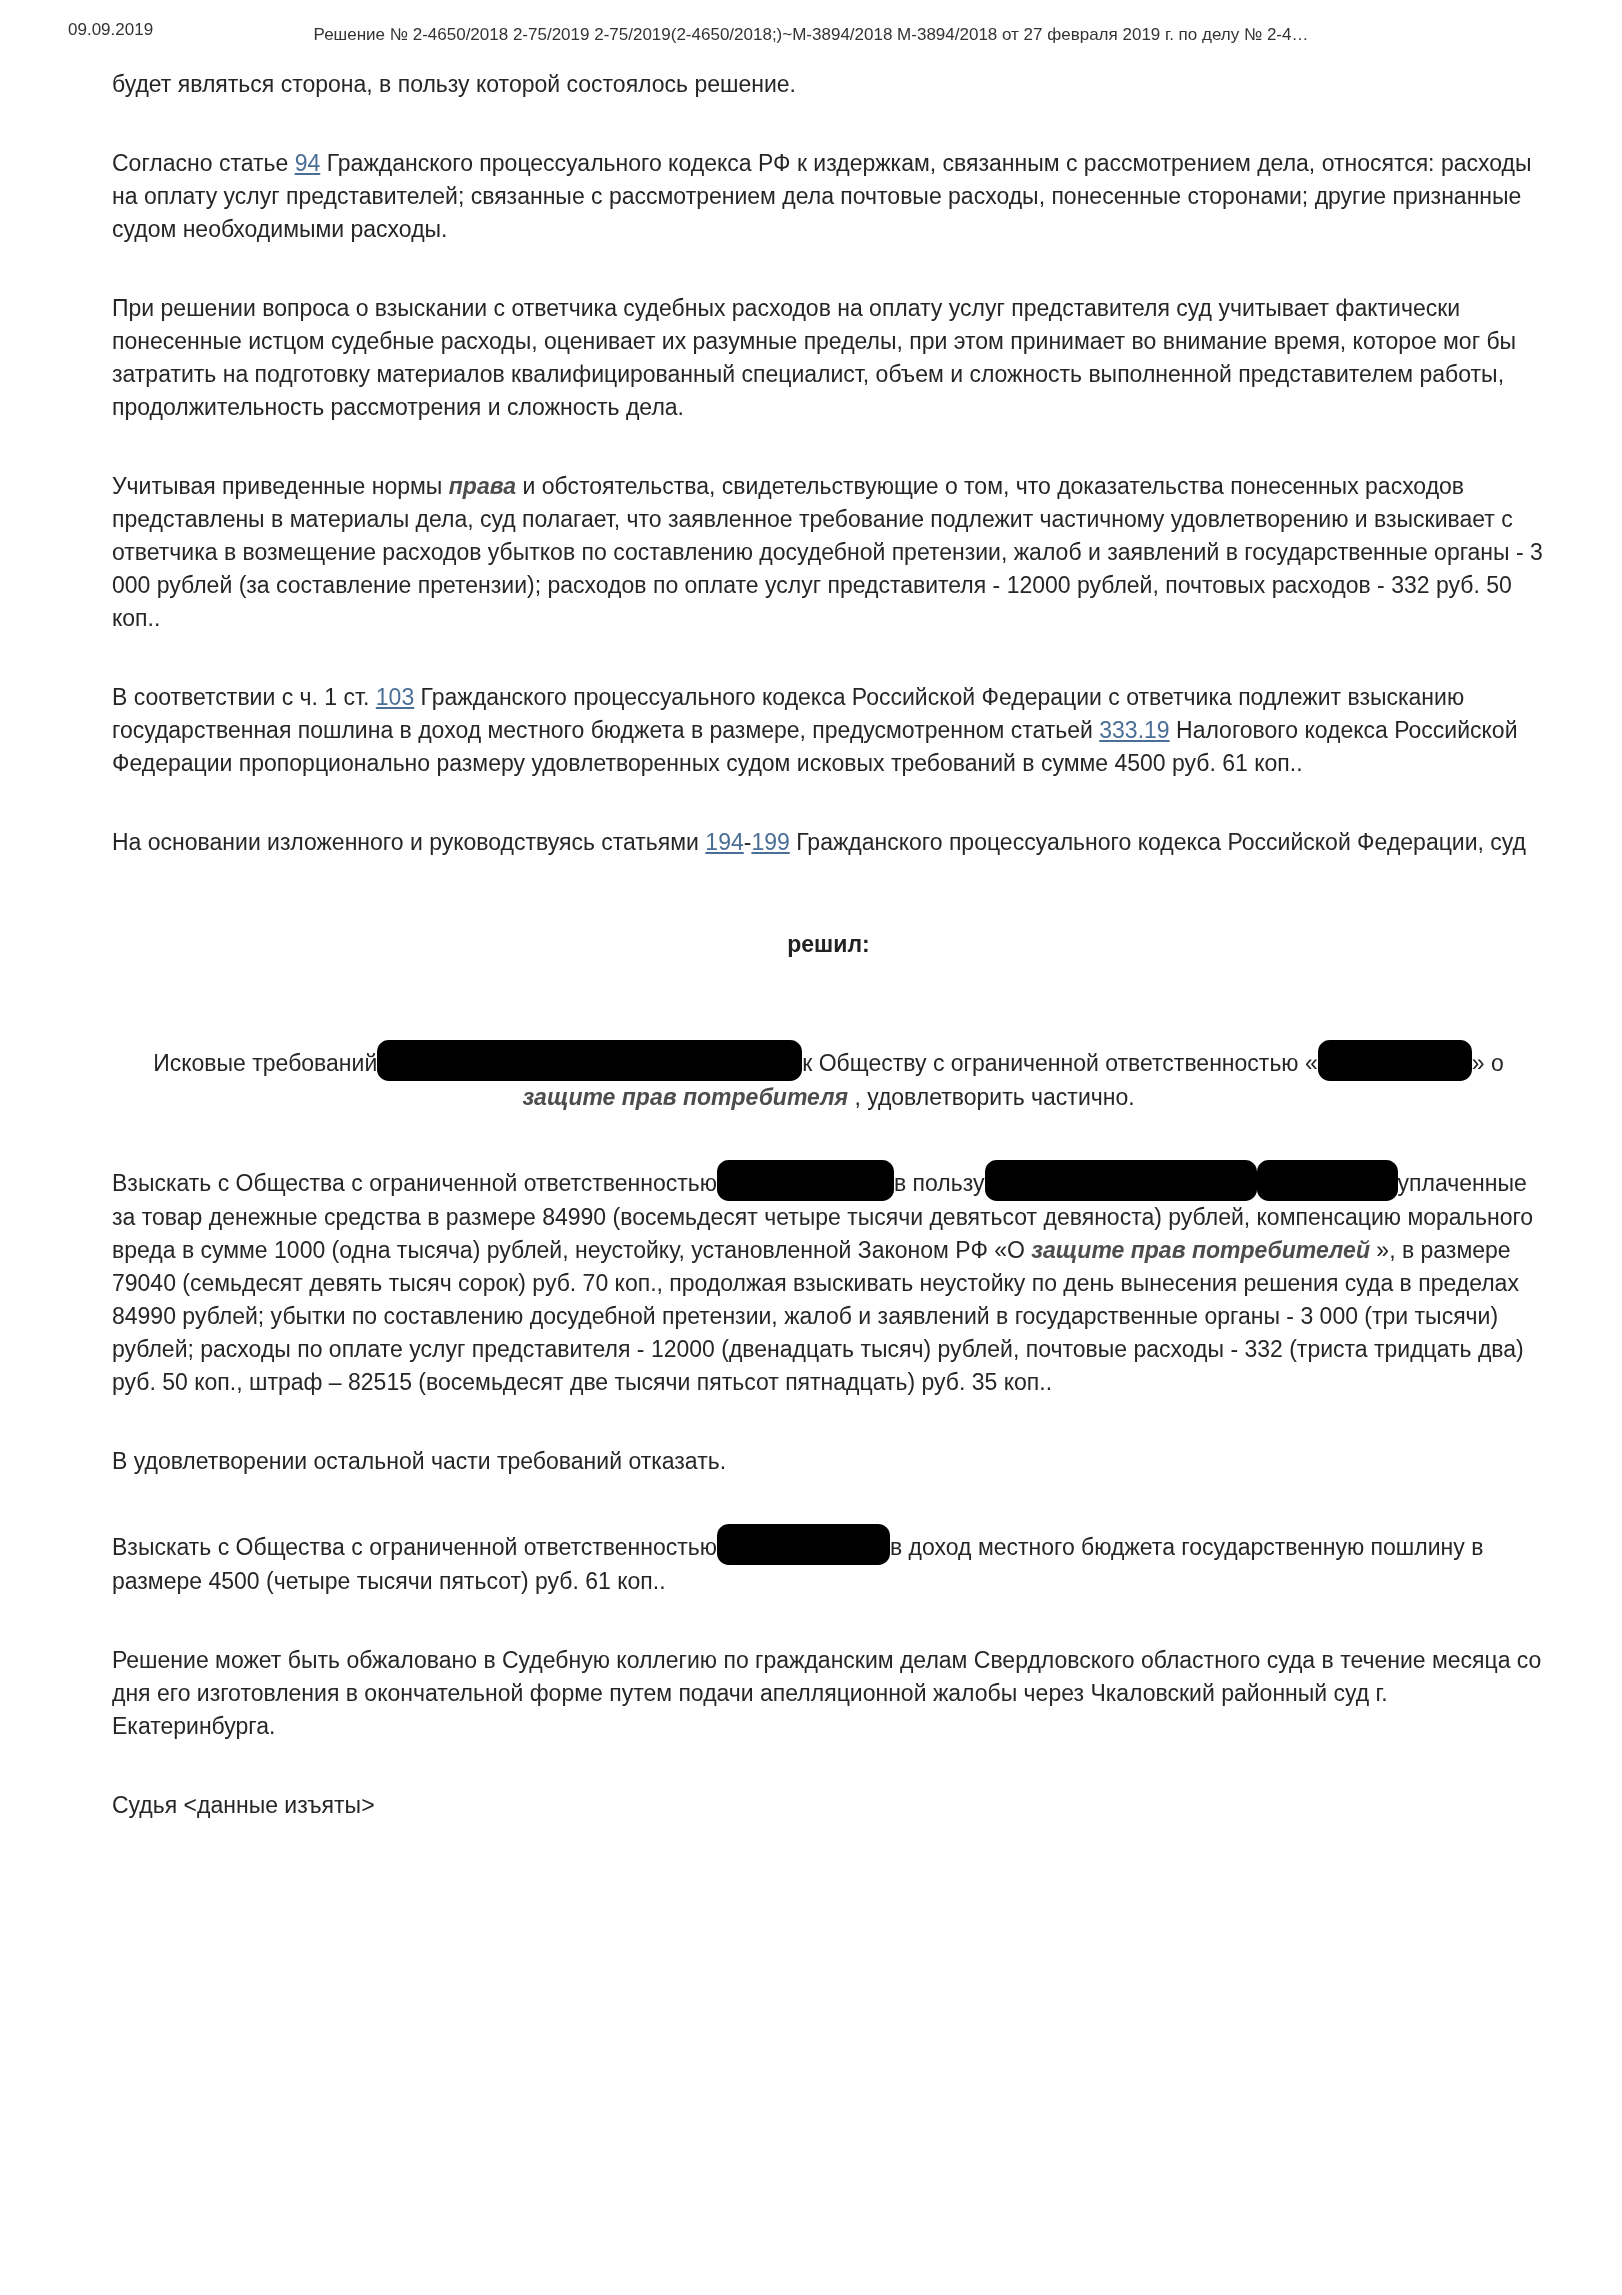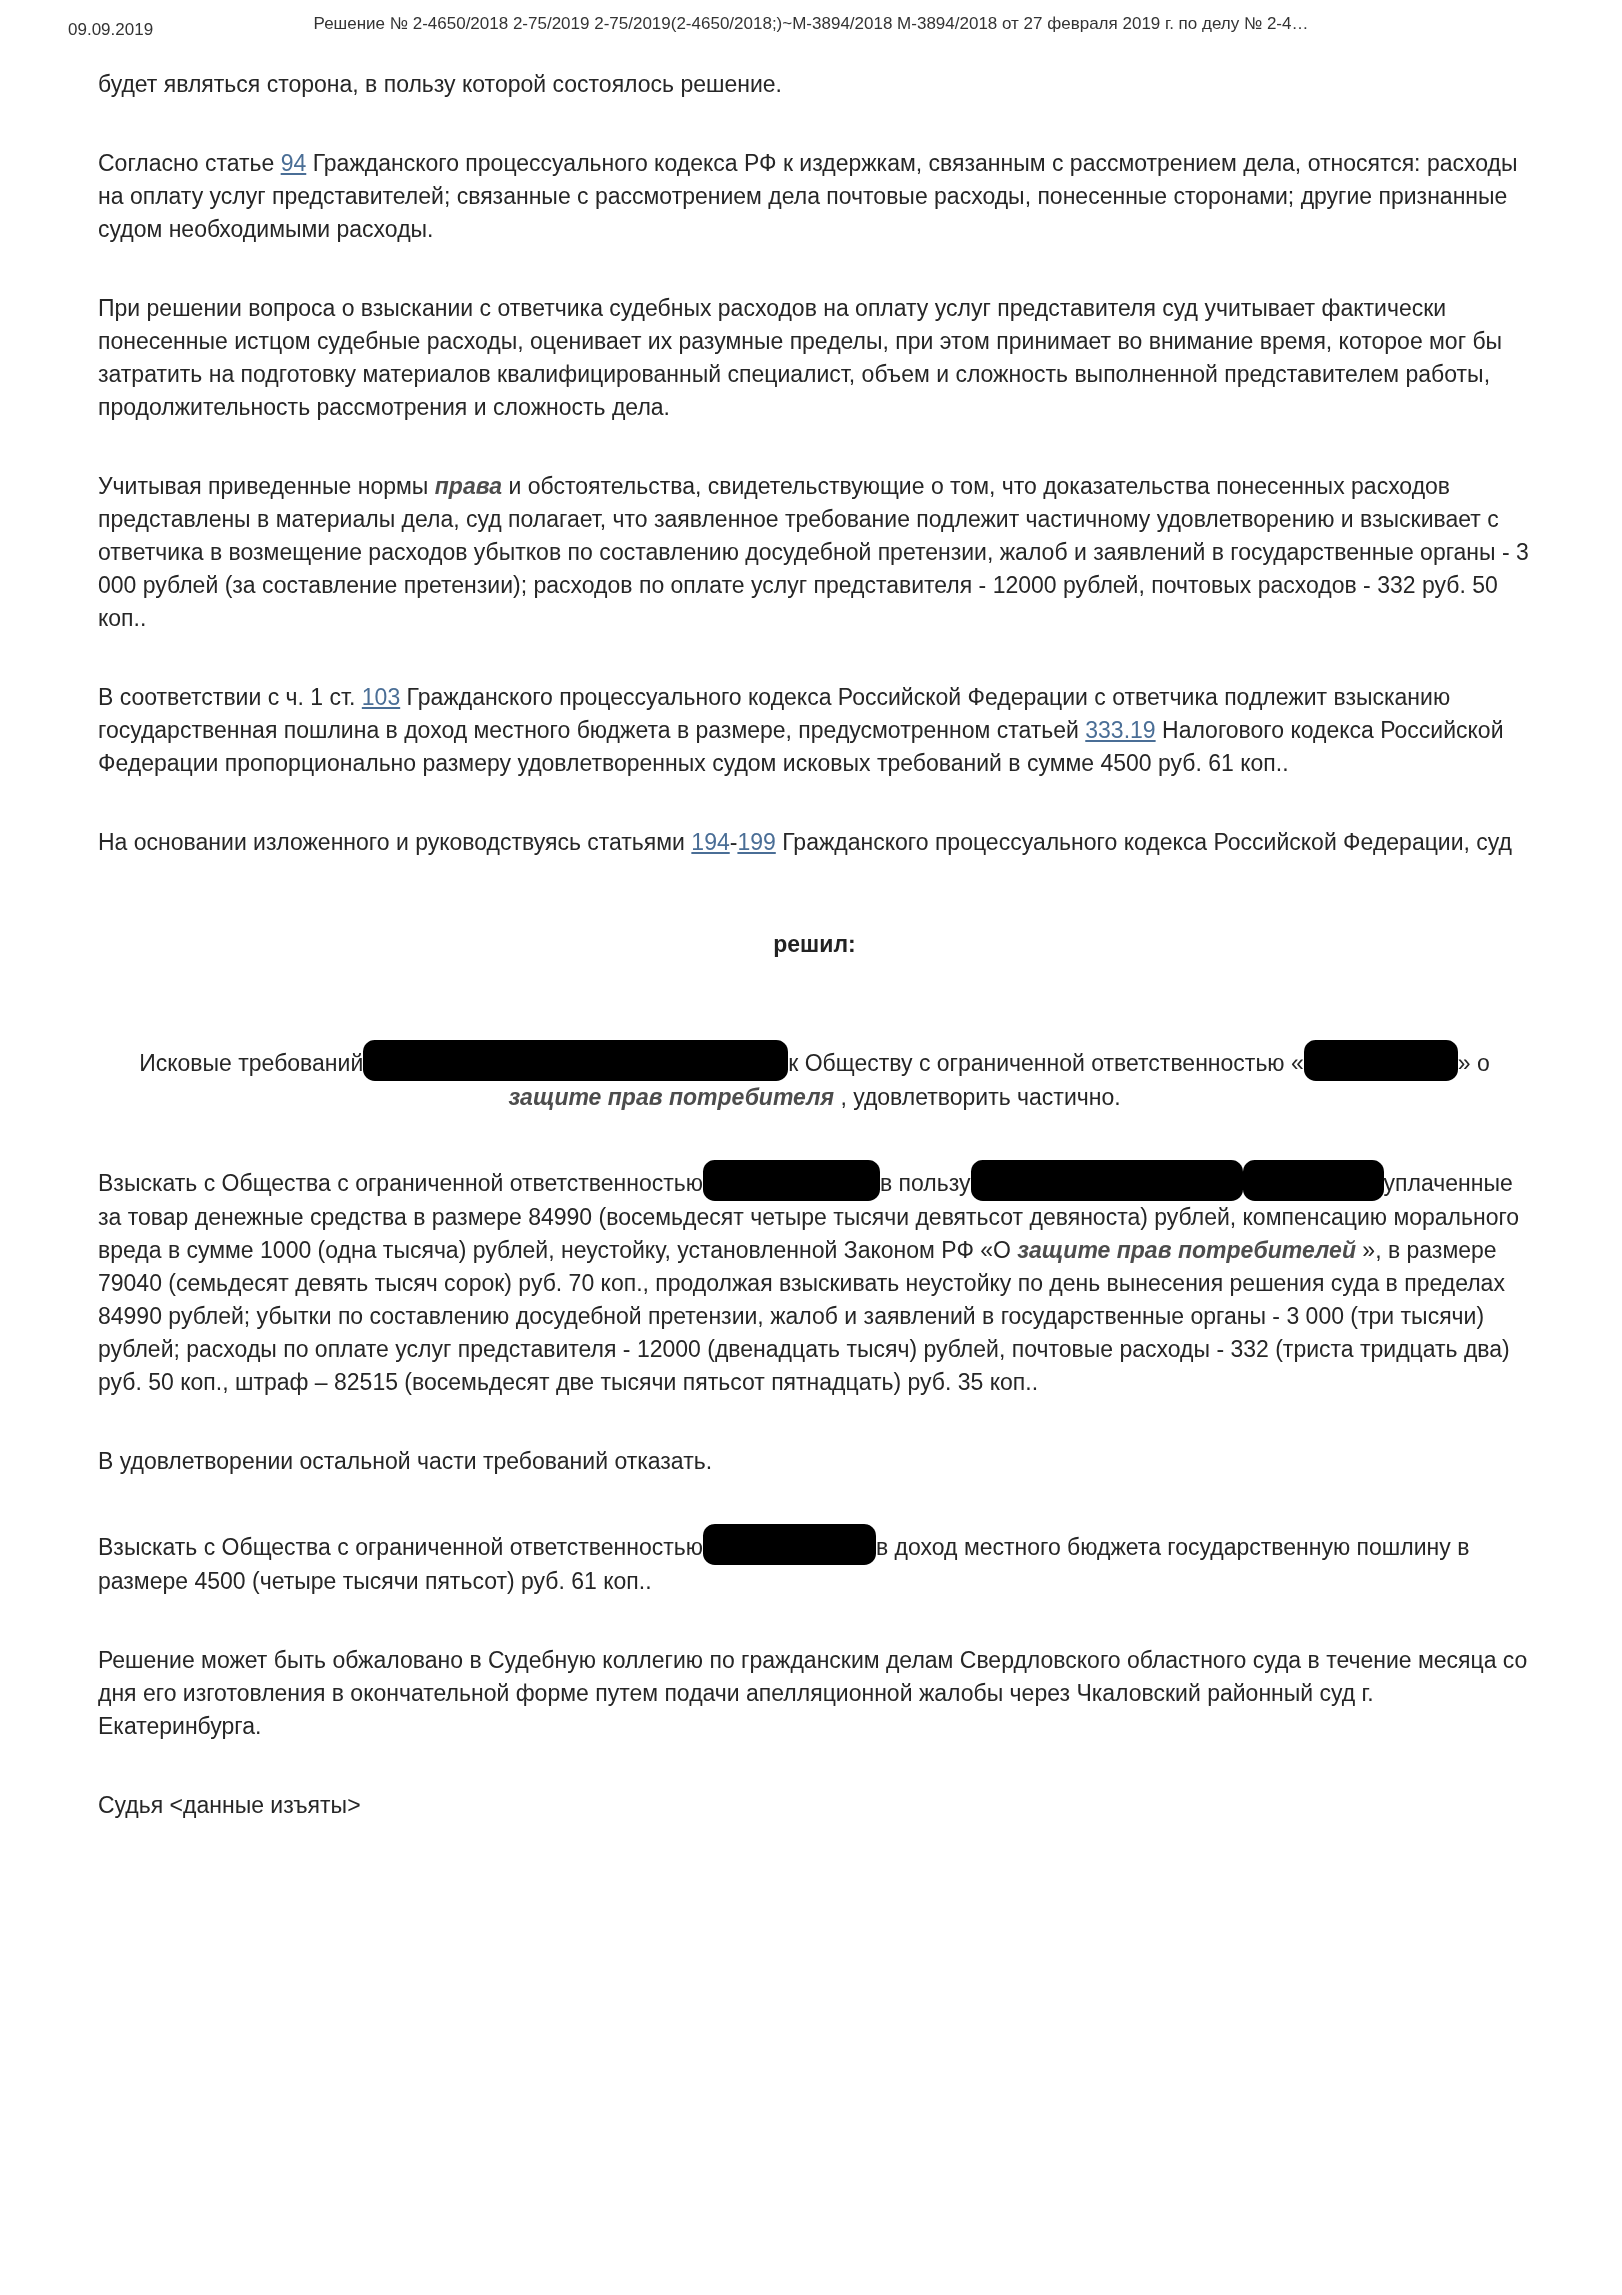--- a/index.html
+++ b/index.html
@@ -12,28 +12,28 @@
     overflow:hidden;
   }
   
   .hf{
     position:absolute;
     font-size:17px;
     color:#333333;
     white-space:nowrap;
   }
   .hdr-date{left:68px;top:19.6px;}
-  .hdr-title{left:50%;top:14px;transform:translateX(-50%);max-width:1341px;overflow:hidden;text-overflow:ellipsis;}
+  .hdr-title{left:50%;top:25px;transform:translateX(-50%);max-width:1341px;overflow:hidden;text-overflow:ellipsis;}
   .ftr-url{left:72px;top:2227px;max-width:1453px;overflow:hidden;}
   .ftr-page{right:48px;top:2227px;margin-top:10px;}
 
   
   .doc{
     position:absolute;
-    left:98px;top:68px;
+    left:112px;top:68px;
     width:1433px;
     font-size:23px;
     line-height:33px;
     text-align:left;
   }
   .para{margin:46px 0 0 0;padding:0;}
   .para:first-child{margin-top:0;}
   .para.heading{
     margin-top:69px;
     text-align:center;

